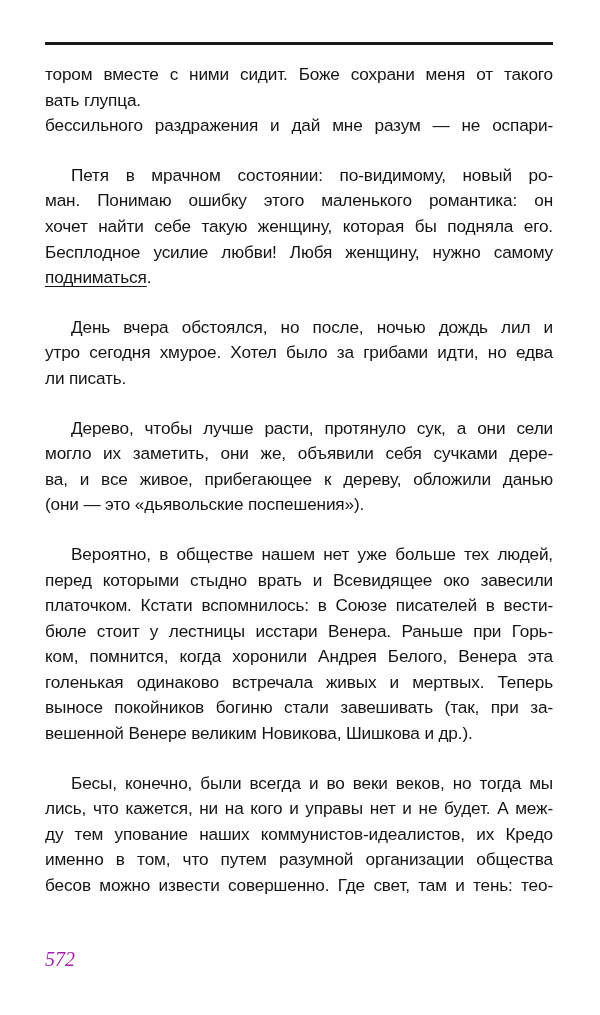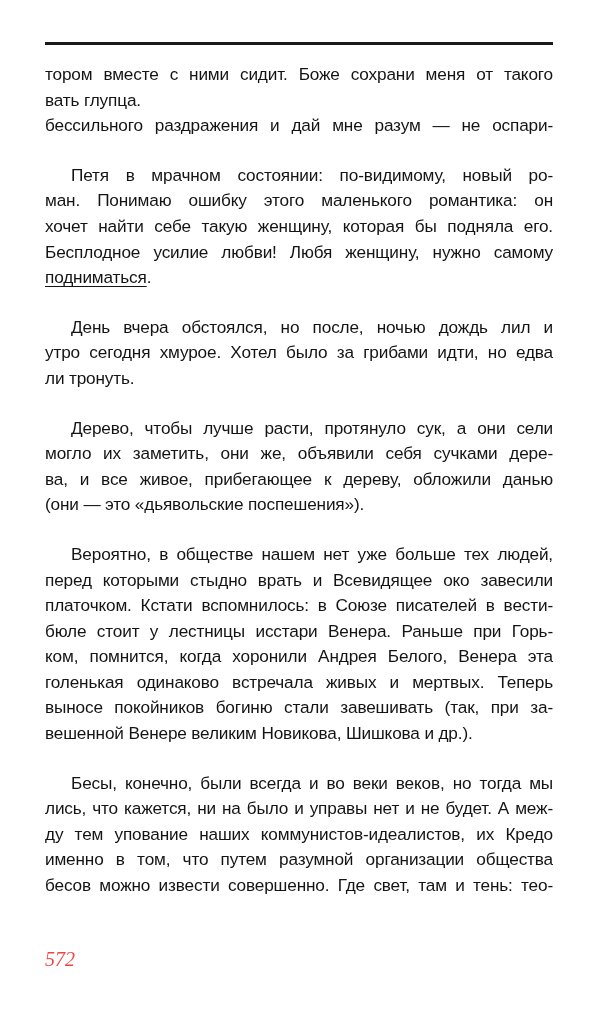--- a/index.html
+++ b/index.html
@@ -55,21 +55,21 @@
       text-decoration: underline;
       text-underline-offset: 3px;
     }
     .page-number {
       position: absolute;
       left: 45px;
       top: 948px;
       font-family: "Liberation Serif", serif;
       font-style: italic;
       font-size: 20px;
-      color: #ef4444;
+      color: #a21caf;
     }
   </style>
 </head>
 <body>
 
 <div class="top-rule"></div>
 
 <div class="page-body">
 
   <p class="para">
@@ -82,21 +82,21 @@
     <span class="ln">Петя в мрачном состоянии: по-видимому, новый ро-</span>
     <span class="ln">ман. Понимаю ошибку этого маленького романтика: он</span>
     <span class="ln">хочет найти себе такую женщину, которая бы подняла его.</span>
     <span class="ln">Бесплодное усилие любви! Любя женщину, нужно самому</span>
     <span class="ln last"><span class="underlined">подниматься</span><span>.</span></span>
   </p>
 
   <p class="para indent">
     <span class="ln">День вчера обстоялся, но после, ночью дождь лил и</span>
     <span class="ln">утро сегодня хмурое. Хотел было за грибами идти, но едва</span>
-    <span class="ln last">ли тронуть.</span>
+    <span class="ln last">ли писать.</span>
   </p>
 
   <p class="para indent">
     <span class="ln">Дерево, чтобы лучше расти, протянуло сук, а они сели</span>
     <span class="ln">могло их заметить, они же, объявили себя сучками дере-</span>
     <span class="ln">ва, и все живое, прибегающее к дереву, обложили данью</span>
     <span class="ln last">(они — это «дьявольские поспешения»).</span>
   </p>
 
   <p class="para indent">
@@ -105,21 +105,21 @@
     <span class="ln">платочком. Кстати вспомнилось: в Союзе писателей в вести-</span>
     <span class="ln">бюле стоит у лестницы исстари Венера. Раньше при Горь-</span>
     <span class="ln">ком, помнится, когда хоронили Андрея Белого, Венера эта</span>
     <span class="ln">голенькая одинаково встречала живых и мертвых. Теперь</span>
     <span class="ln">выносе покойников богиню стали завешивать (так, при за-</span>
     <span class="ln last">вешенной Венере великим Новикова, Шишкова и др.).</span>
   </p>
 
   <p class="para indent">
     <span class="ln">Бесы, конечно, были всегда и во веки веков, но тогда мы</span>
-    <span class="ln">лись, что кажется, ни на было и управы нет и не будет. А меж-</span>
+    <span class="ln">лись, что кажется, ни на кого и управы нет и не будет. А меж-</span>
     <span class="ln">ду тем упование наших коммунистов-идеалистов, их Кредо</span>
     <span class="ln">именно в том, что путем разумной организации общества</span>
     <span class="ln">бесов можно извести совершенно. Где свет, там и тень: тео-</span>
   </p>
 
 </div>
 
 <div class="page-number">572</div>
 
 </body></html>

